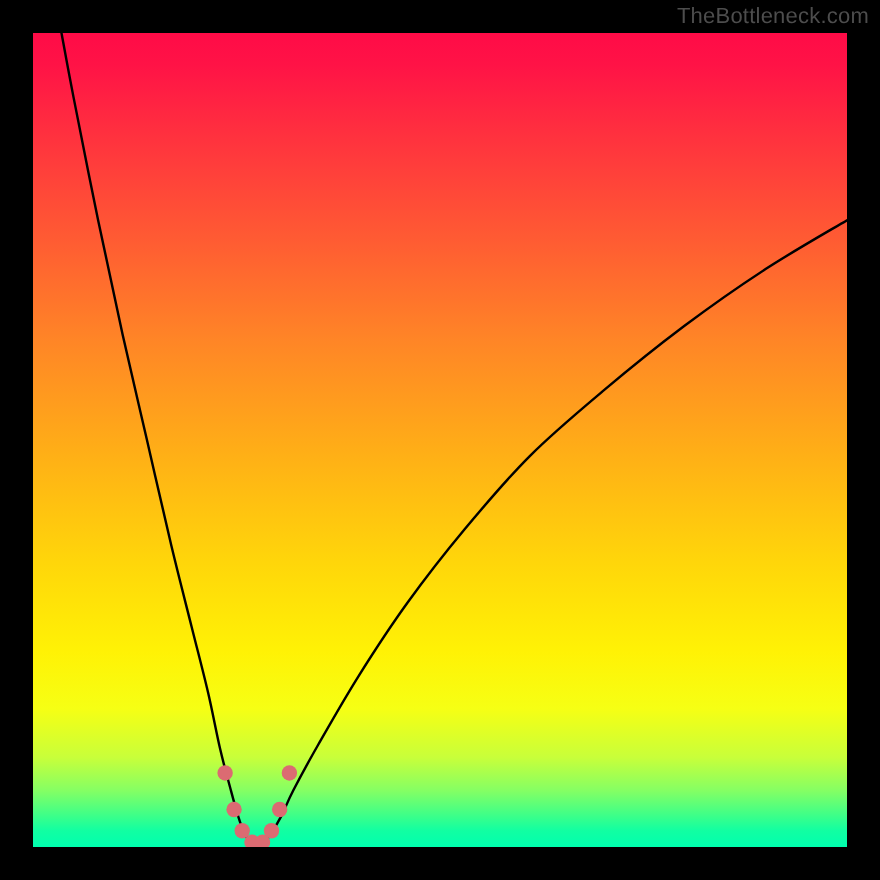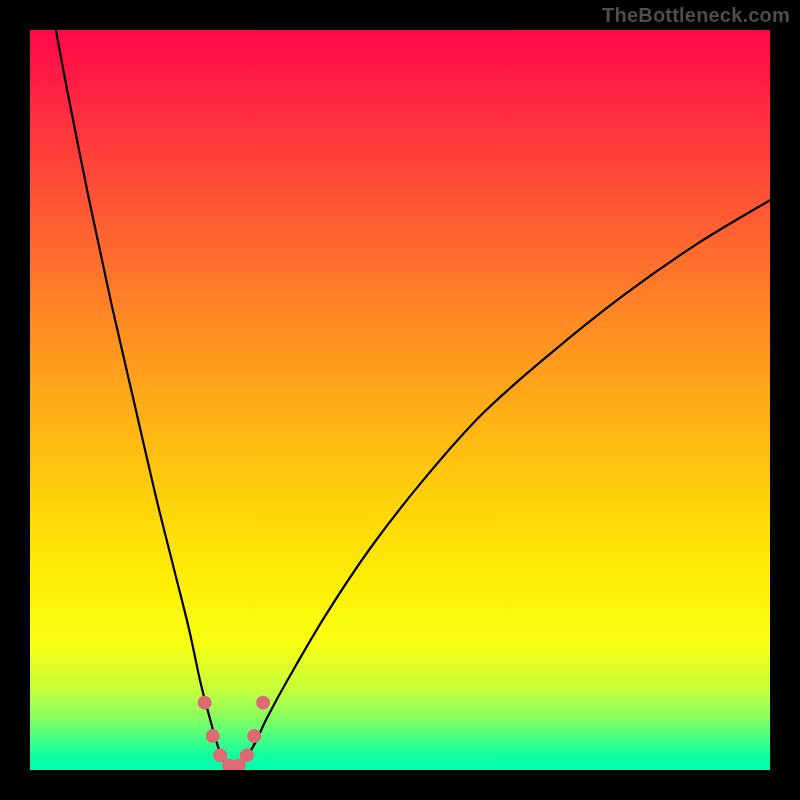--- a/index.html
+++ b/index.html
@@ -14,21 +14,21 @@
   .frame {
     position: absolute;
     inset: 0;
     background: #000;
   }
   .watermark {
     position: absolute;
     top: 4px;
     right: 10px;
     font-size: 20px;
-    font-weight: 700;
+    font-weight: 400;
     color: #4d4d4d;
     letter-spacing: 0.2px;
     margin-left: 17px;
   }
   .plot-area {
     position: absolute;
     left: 30px;
     top: 30px;
     width: 740px;
     height: 740px;

